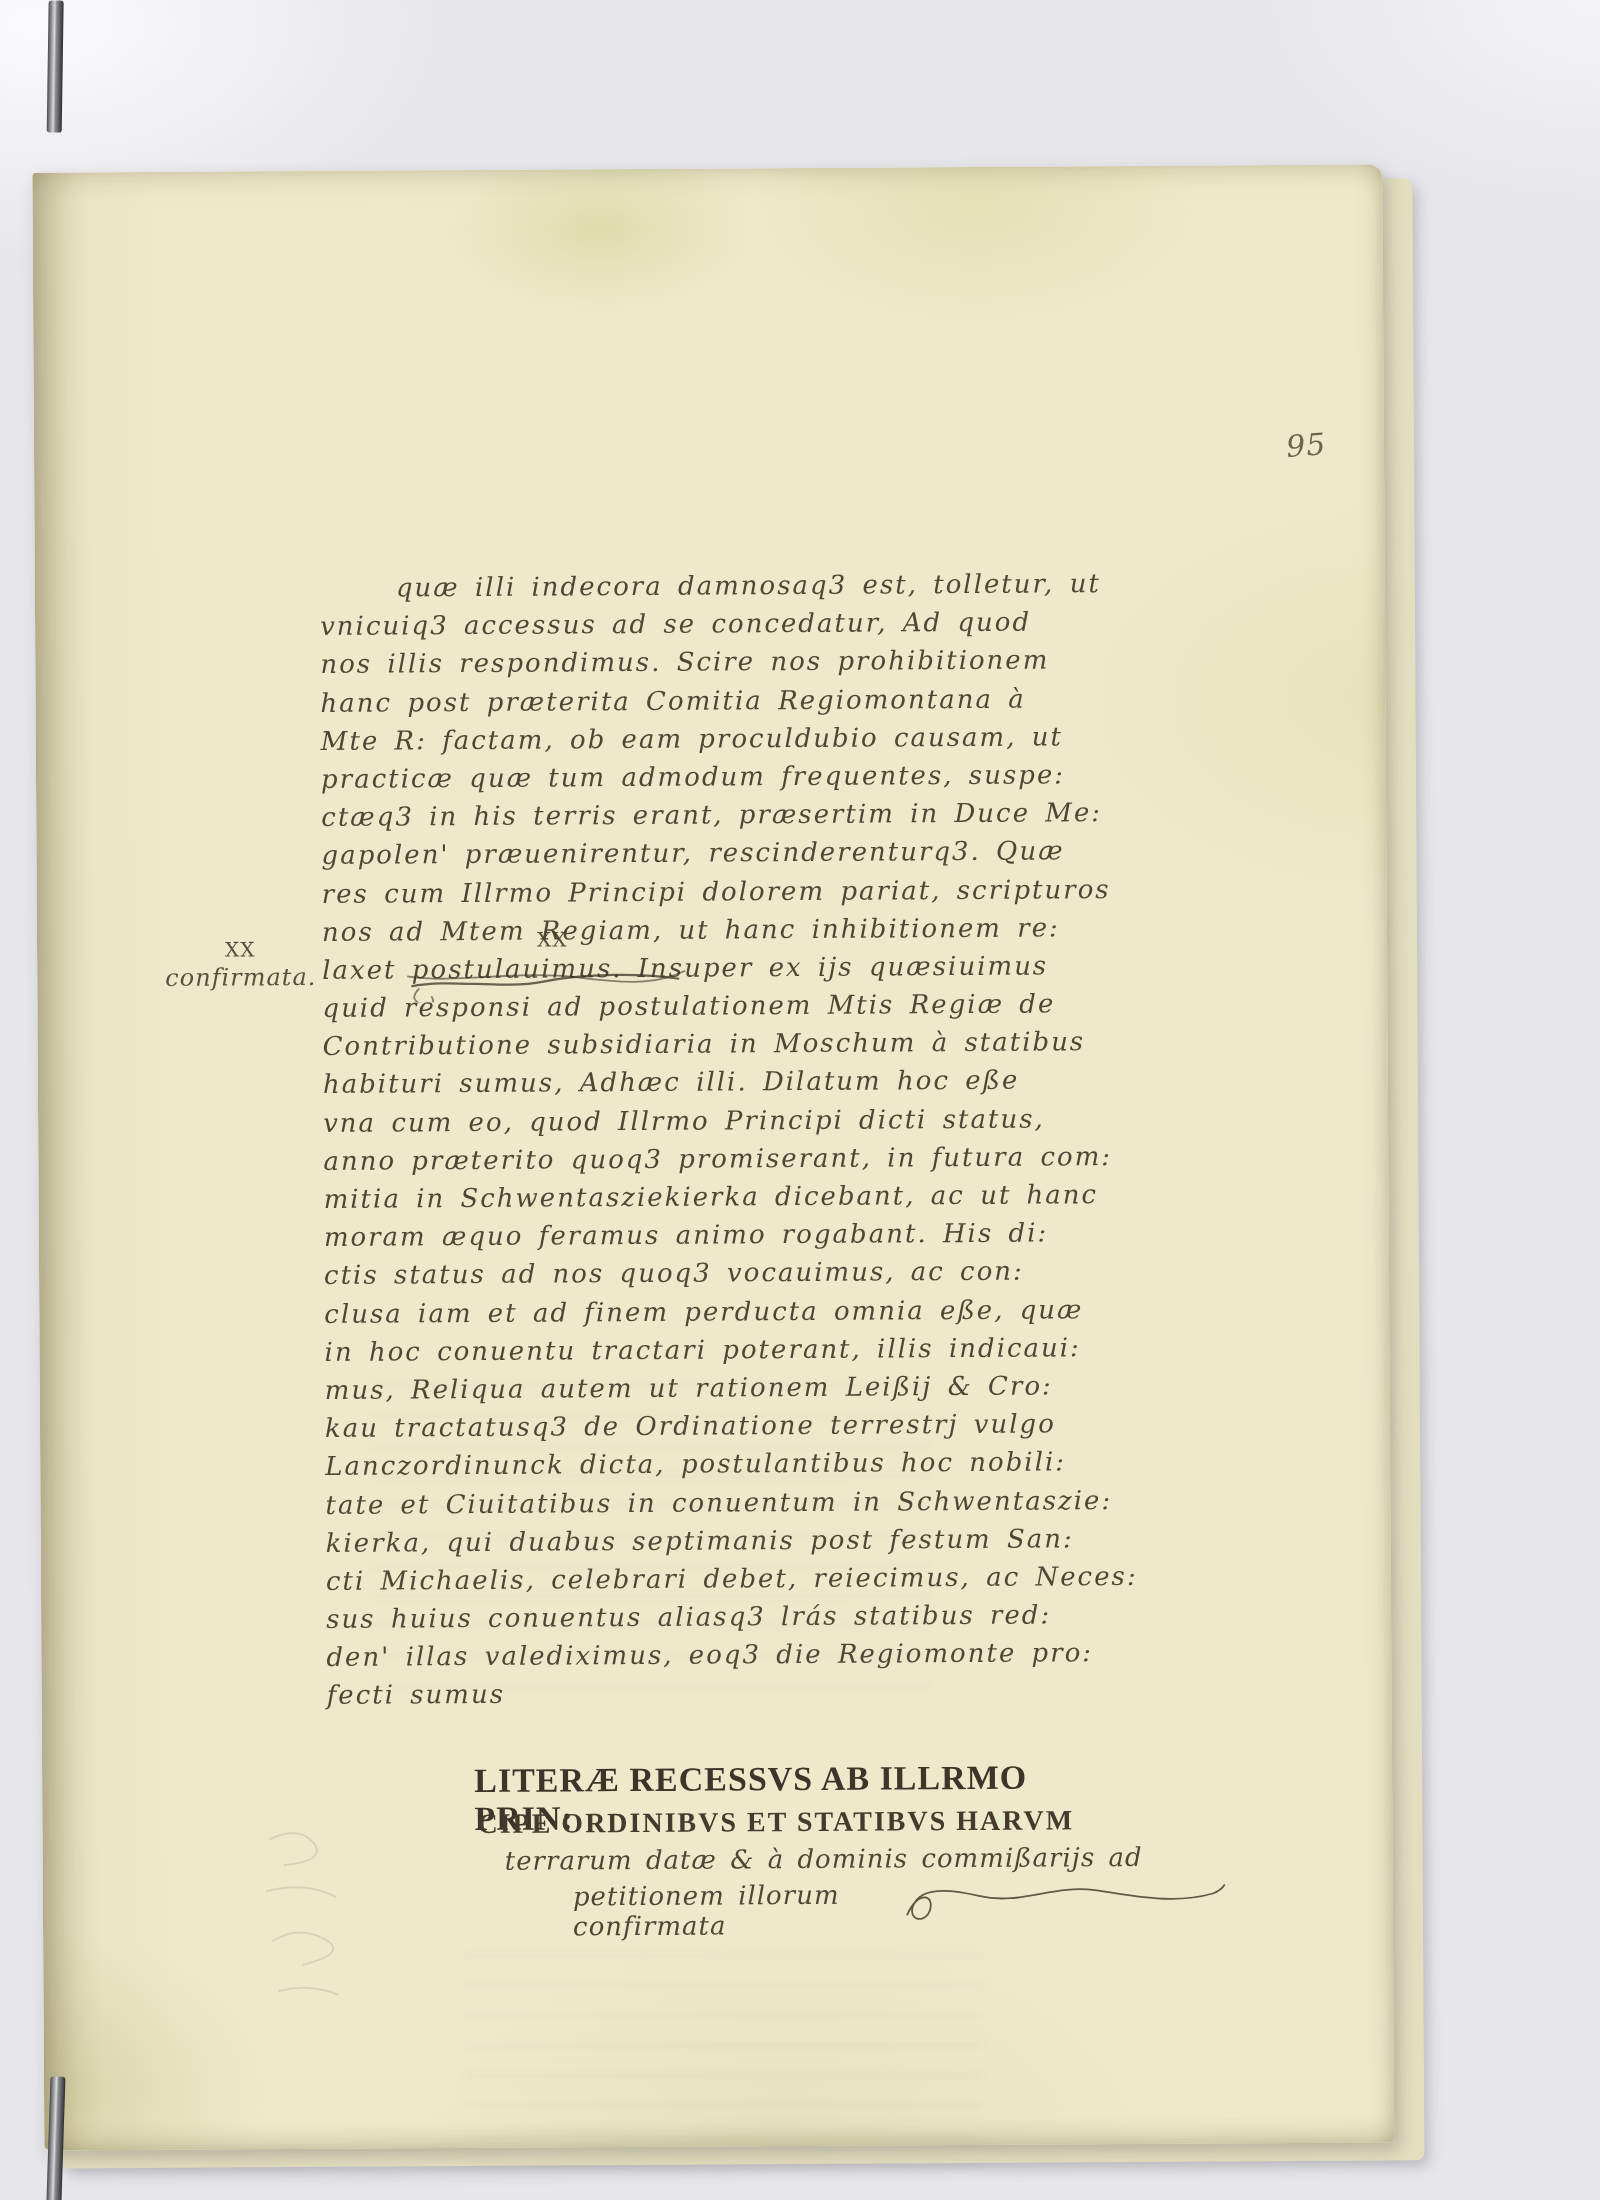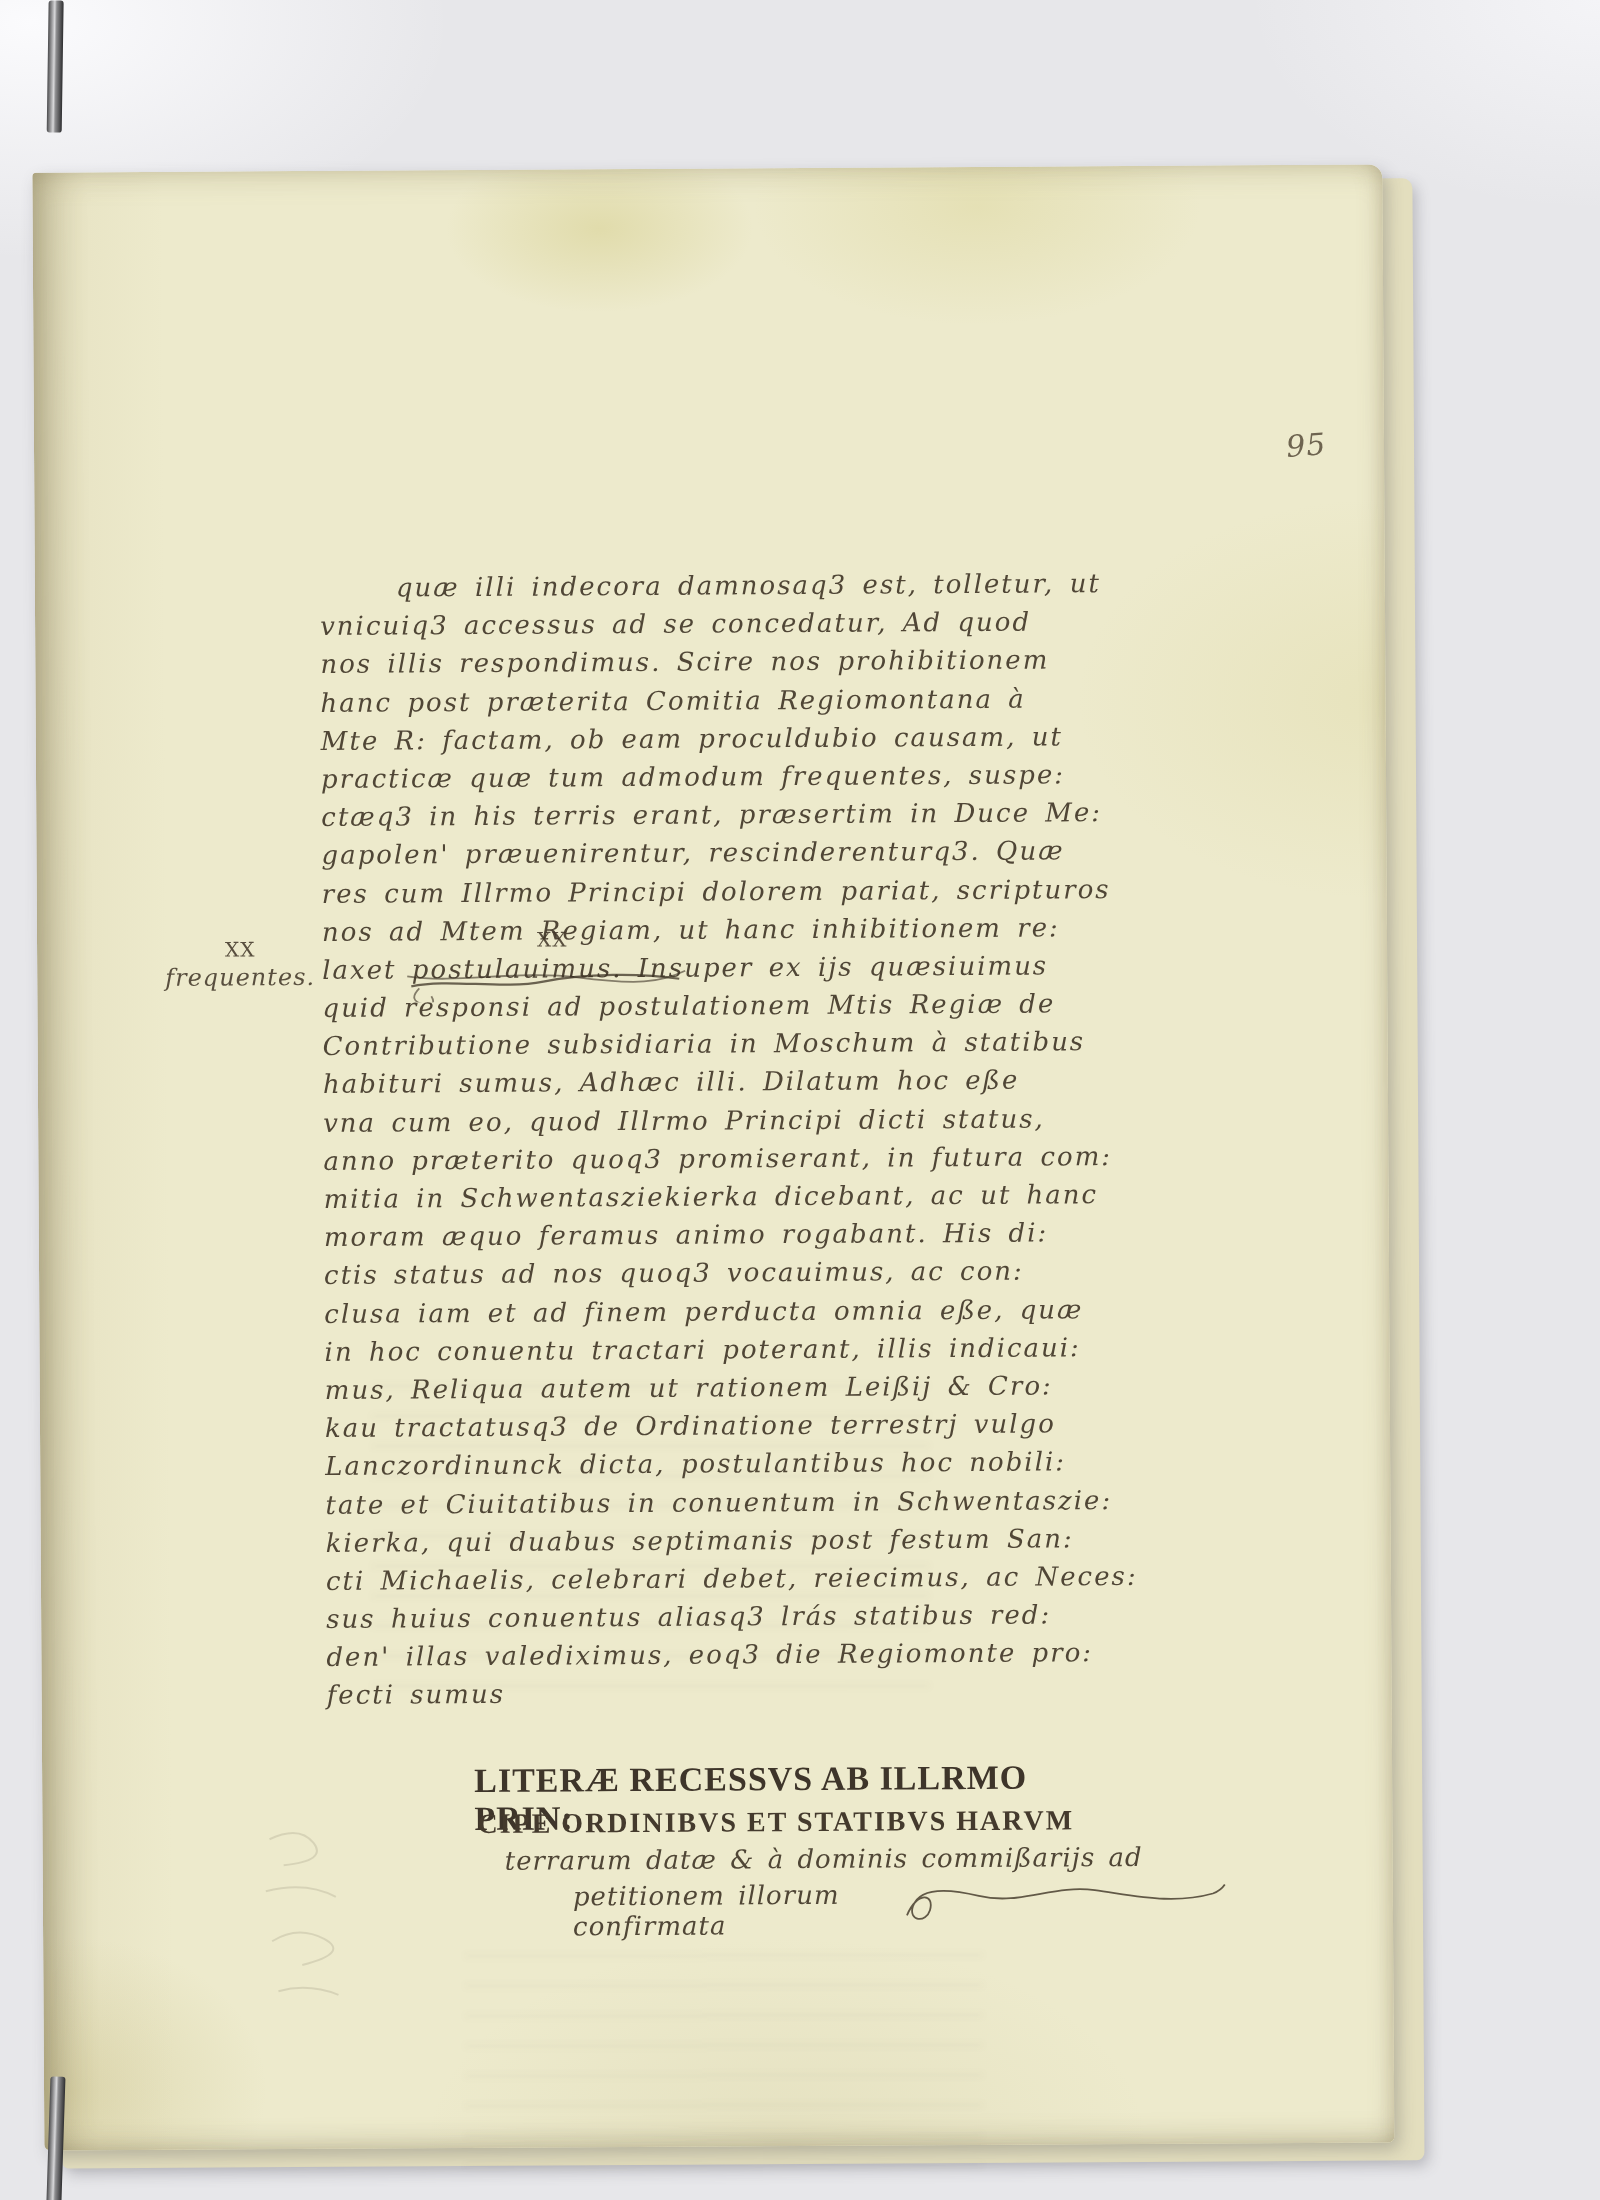--- a/index.html
+++ b/index.html
@@ -75,21 +75,21 @@
 <div class="stack">
 
   <div class="under-page"></div>
 
   <div class="page">
 
     <div class="page-number">95</div>
 
     <div class="margin-note">
       <span class="mark">XX</span>
-      <span>frequentes.</span>
+      <span>confirmata.</span>
     </div>
 
     <div class="inline-mark">XX</div>
 
     <div class="text-block">
 
     <div class="text-line">quæ illi indecora damnosaq3 est, tolletur, ut</div>
         <div class="text-line">vnicuiq3 accessus ad se concedatur, Ad quod</div>
         <div class="text-line">nos illis respondimus. Scire nos prohibitionem</div>
         <div class="text-line">hanc post præterita Comitia Regiomontana à</div>

